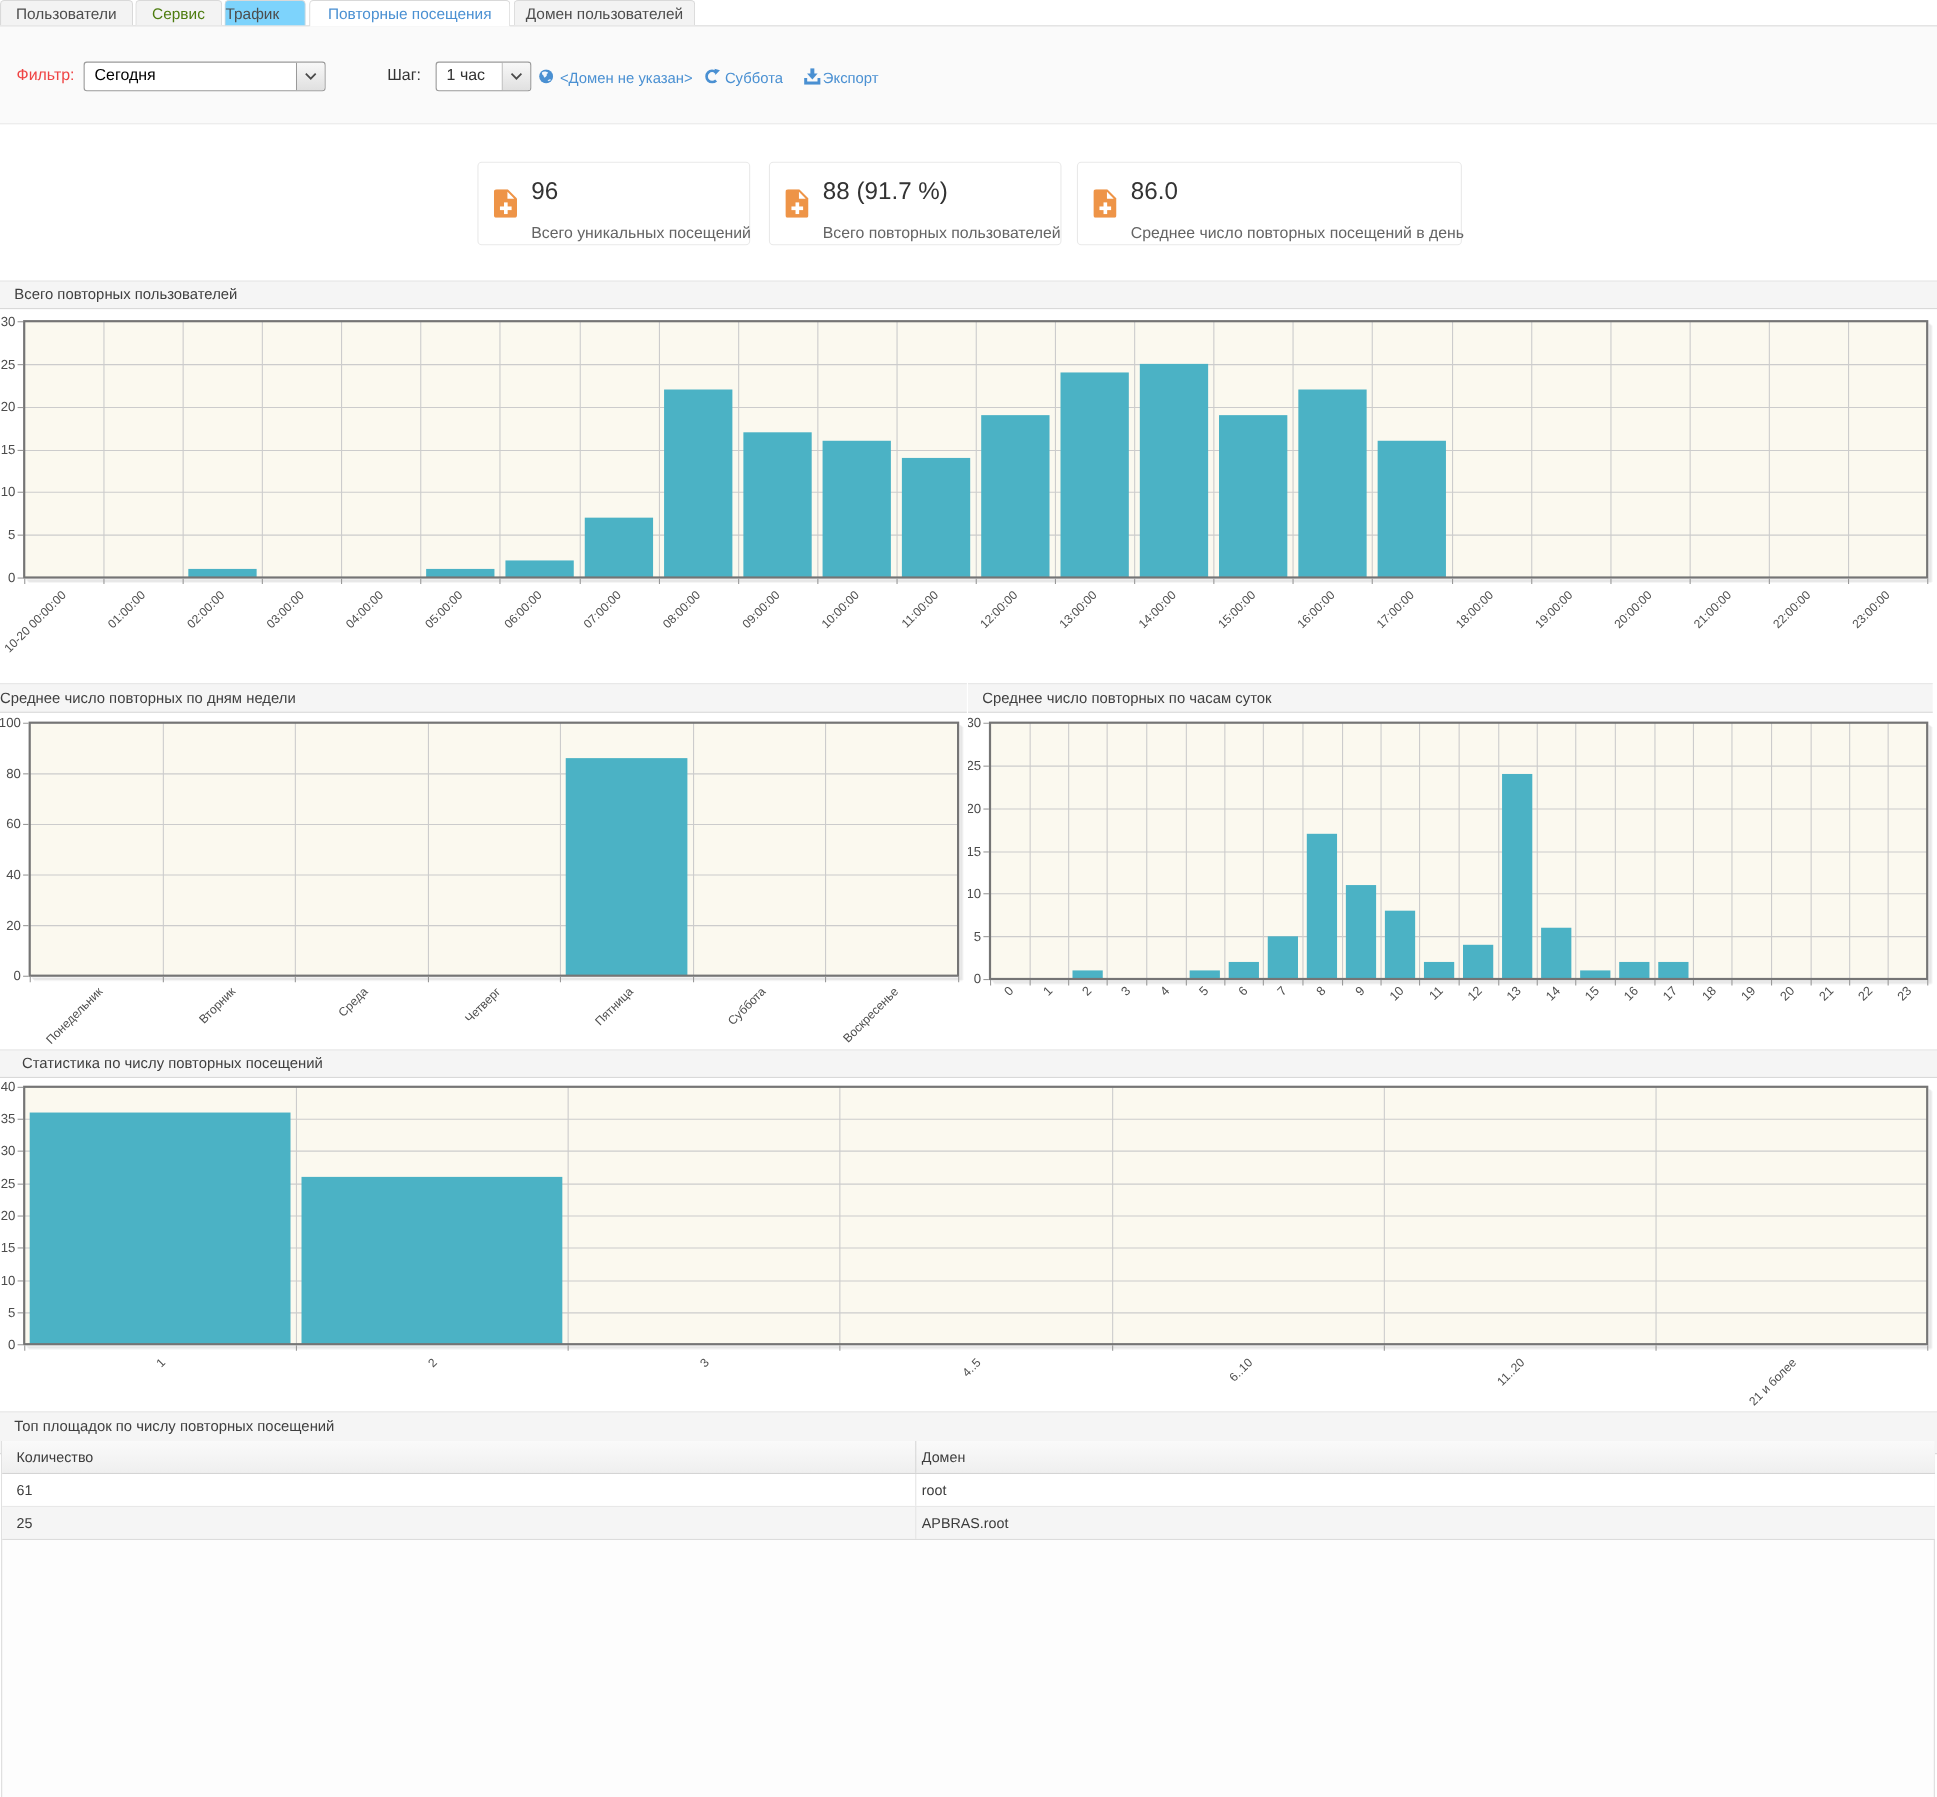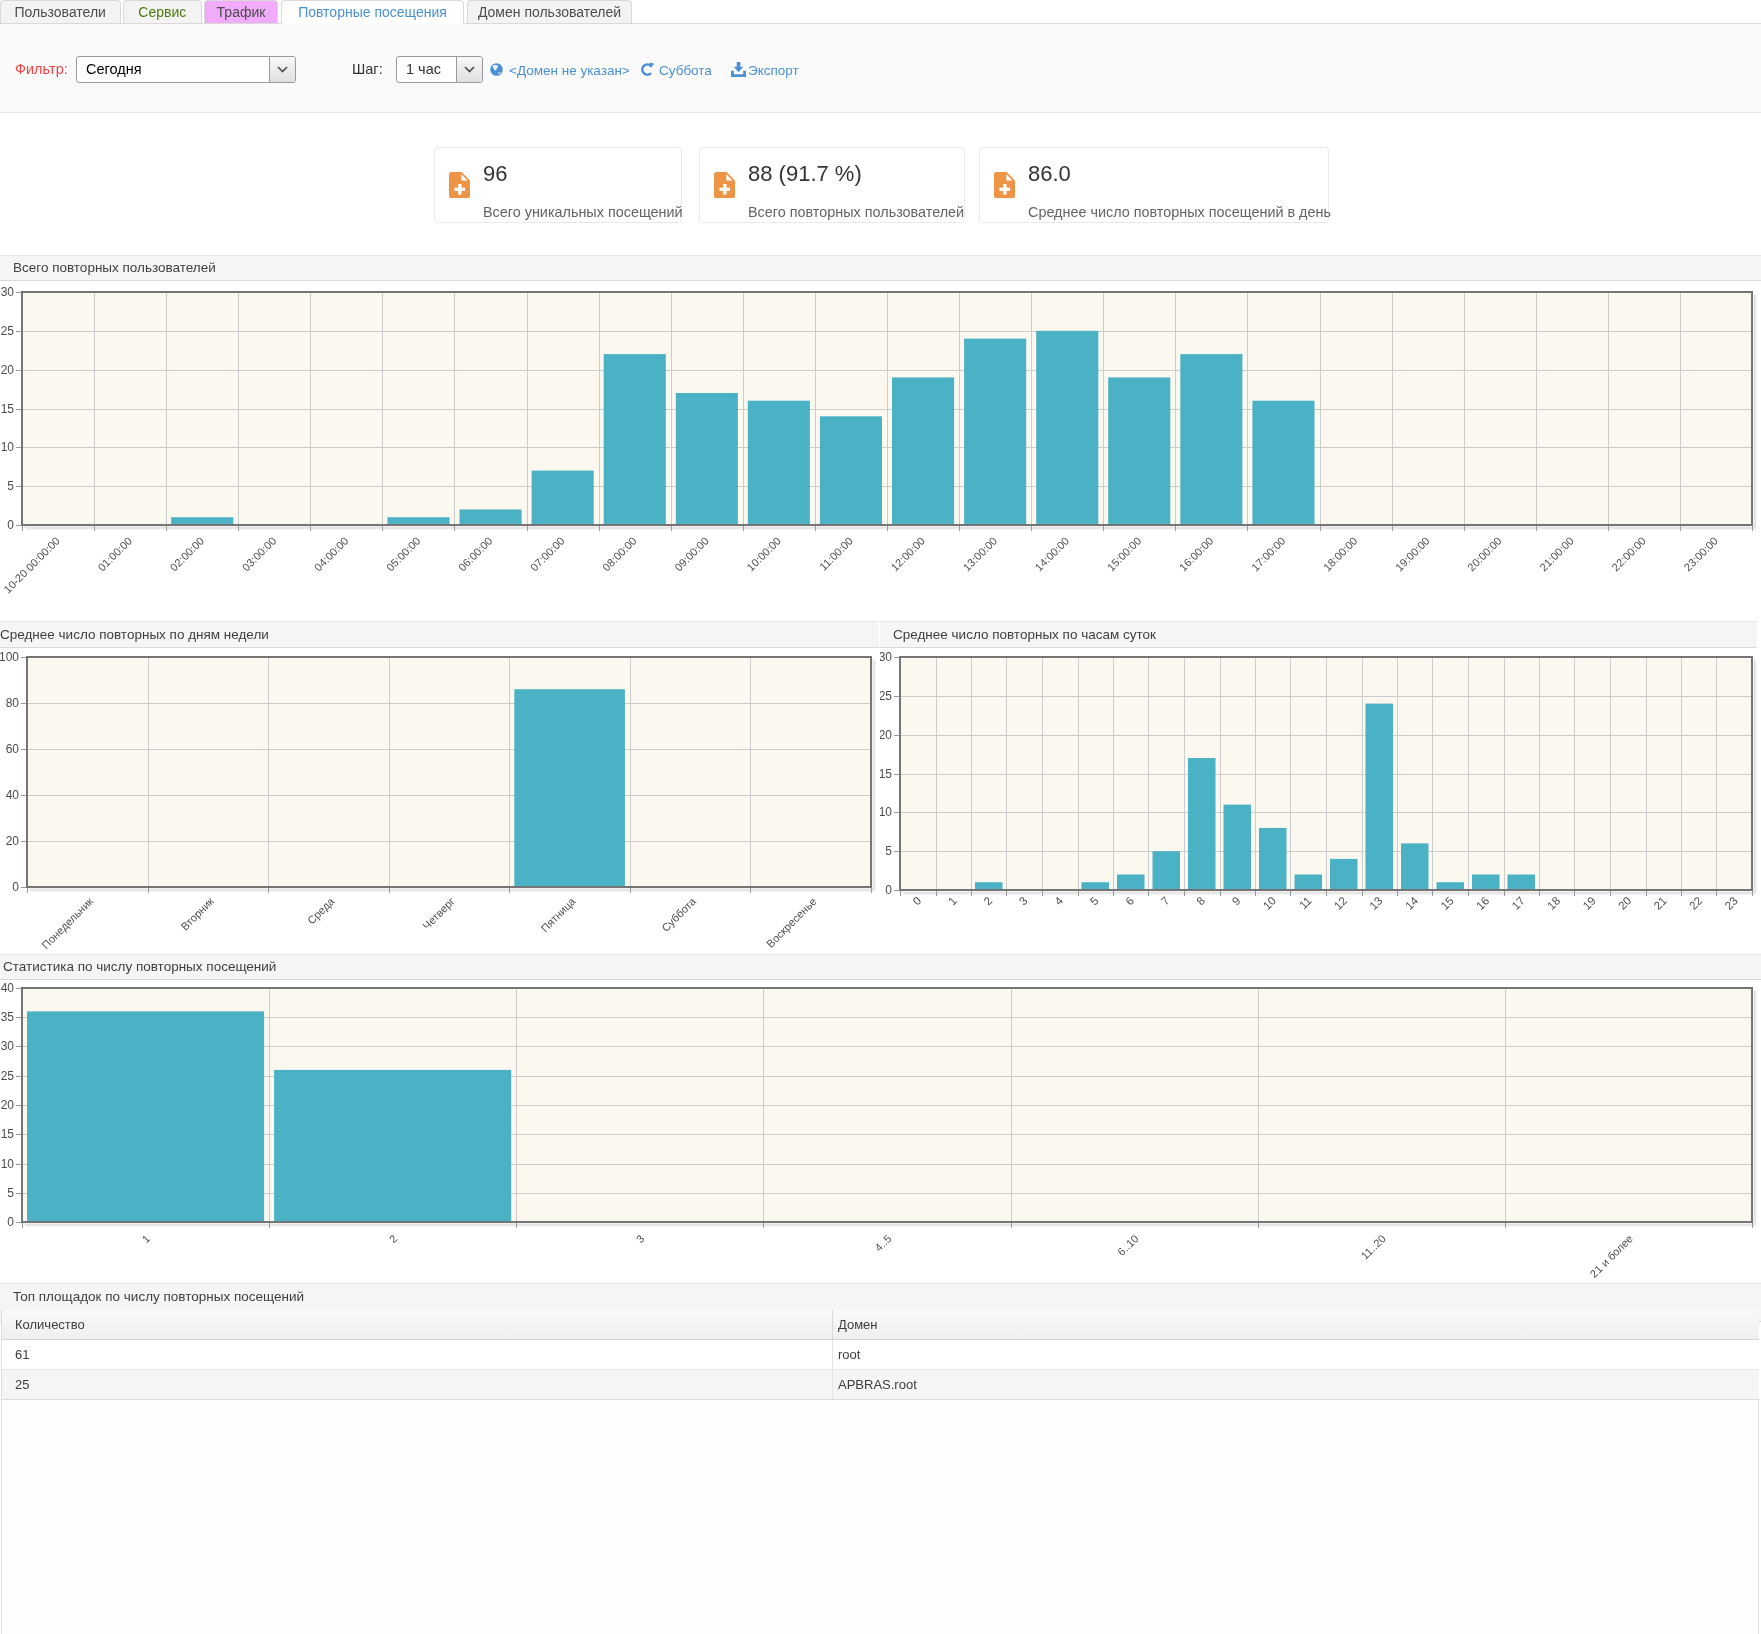--- a/index.html
+++ b/index.html
@@ -3,21 +3,21 @@
 <style>
 html,body{margin:0;padding:0;background:#fff}
 body{font-family:"Liberation Sans",sans-serif;width:1761px;height:1634px;position:relative;overflow:hidden}
 svg text{font-family:"Liberation Sans",sans-serif}
 </style></head>
 <body>
 <div style="position:absolute;left:0;top:24px;width:1761px;height:88px;background:#fafafa"></div>
 <div style="position:absolute;left:0;top:23px;width:1761px;height:1px;background:#d9d9d9"></div>
 <div style="position:absolute;left:0px;top:0;width:120.5px;height:23px;background:#f3f3f3;border:1px solid #d9d9d9;border-bottom:none;border-radius:4px 4px 0 0;box-sizing:border-box;line-height:22px;text-align:center;font-size:14px;color:#4d4d4d">Пользователи</div>
 <div style="position:absolute;left:122.5px;top:0;width:79.5px;height:23px;background:#f3f3f3;border:1px solid #d9d9d9;border-bottom:none;border-radius:4px 4px 0 0;box-sizing:border-box;line-height:22px;text-align:center;font-size:14px;color:#4d7c0f">Сервис</div>
-<div style="position:absolute;left:204px;top:0;width:74px;height:23px;background:#f0abfc;border:1px solid #d9d9d9;border-bottom:none;border-radius:4px 4px 0 0;box-sizing:border-box;line-height:22px;text-align:center;font-size:14px;color:#4d4d4d">Трафик</div>
+<div style="position:absolute;left:204px;top:0;width:74px;height:23px;background:#7dd3fc;border:1px solid #d9d9d9;border-bottom:none;border-radius:4px 4px 0 0;box-sizing:border-box;line-height:22px;text-align:left;font-size:14px;color:#4d4d4d">Трафик</div>
 <div style="position:absolute;left:281px;top:0;width:183px;height:24px;background:#fff;border:1px solid #d9d9d9;border-bottom:none;border-radius:4px 4px 0 0;box-sizing:border-box;line-height:23px;text-align:center;font-size:14px;color:#4a90d2;z-index:2">Повторные посещения</div>
 <div style="position:absolute;left:467px;top:0;width:165px;height:23px;background:#f3f3f3;border:1px solid #d9d9d9;border-bottom:none;border-radius:4px 4px 0 0;box-sizing:border-box;line-height:22px;text-align:center;font-size:14px;color:#4d4d4d">Домен пользователей</div>
 
 <div style="position:absolute;left:15px;top:61px;font-size:14.5px;color:#ef4444">Фильтр:</div>
 <div style="position:absolute;left:76px;top:56px;width:220px;height:27px;border:1px solid #9a9a9a;border-radius:3px;background:#fff;box-sizing:border-box">
 <div style="position:absolute;left:9px;top:0;line-height:25px;font-size:14.5px;color:#000000">Сегодня</div>
 <div style="position:absolute;right:0;top:0;width:25px;height:25px;border-left:1px solid #9a9a9a;background:linear-gradient(#f8f8f8,#e0e0e0);border-radius:0 2px 2px 0">
 <svg width="11" height="7" viewBox="0 0 11 7" style="position:absolute;left:7px;top:9px">
         <path d="M1 1 L5.5 5.5 L10 1" fill="none" stroke="#4a4a4a" stroke-width="1.6"></path>
       </svg>
@@ -355,21 +355,21 @@
 <text transform="translate(610.0,253.4) rotate(-45)" text-anchor="end" font-size="11.5" fill="#4f4f4f">16</text>
 <text transform="translate(645.5,253.4) rotate(-45)" text-anchor="end" font-size="11.5" fill="#4f4f4f">17</text>
 <text transform="translate(681.0,253.4) rotate(-45)" text-anchor="end" font-size="11.5" fill="#4f4f4f">18</text>
 <text transform="translate(716.5,253.4) rotate(-45)" text-anchor="end" font-size="11.5" fill="#4f4f4f">19</text>
 <text transform="translate(752.0,253.4) rotate(-45)" text-anchor="end" font-size="11.5" fill="#4f4f4f">20</text>
 <text transform="translate(787.5,253.4) rotate(-45)" text-anchor="end" font-size="11.5" fill="#4f4f4f">21</text>
 <text transform="translate(823.0,253.4) rotate(-45)" text-anchor="end" font-size="11.5" fill="#4f4f4f">22</text>
 <text transform="translate(858.5,253.4) rotate(-45)" text-anchor="end" font-size="11.5" fill="#4f4f4f">23</text>
 </svg>
 
-<div style="position:absolute;left:0px;top:954px;width:1761px;height:26px;background:#f5f5f5;border-top:1px solid #e7e7e7;border-bottom:1px solid #d9d9d9;box-sizing:border-box;line-height:24px;padding-left:3px;font-size:13.5px;color:#3f3f3f">Статистика по числу повторных посещений</div>
+<div style="position:absolute;left:0px;top:954px;width:1761px;height:26px;background:#f5f5f5;border-top:1px solid #e7e7e7;border-bottom:1px solid #d9d9d9;box-sizing:border-box;line-height:24px;padding-left:20px;font-size:13.5px;color:#3f3f3f">Статистика по числу повторных посещений</div>
 <svg style="position:absolute;left:0px;top:980px" width="1761" height="320">
 <rect x="22" y="8" width="1730" height="234" fill="#fbf9ef"></rect>
 <line x1="22" y1="213.5" x2="1752" y2="213.5" stroke="#cccccc" stroke-width="1"></line>
 <line x1="22" y1="184.5" x2="1752" y2="184.5" stroke="#cccccc" stroke-width="1"></line>
 <line x1="22" y1="154.5" x2="1752" y2="154.5" stroke="#cccccc" stroke-width="1"></line>
 <line x1="22" y1="125.5" x2="1752" y2="125.5" stroke="#cccccc" stroke-width="1"></line>
 <line x1="22" y1="96.5" x2="1752" y2="96.5" stroke="#cccccc" stroke-width="1"></line>
 <line x1="22" y1="66.5" x2="1752" y2="66.5" stroke="#cccccc" stroke-width="1"></line>
 <line x1="22" y1="37.5" x2="1752" y2="37.5" stroke="#cccccc" stroke-width="1"></line>
 <line x1="269.5" y1="8" x2="269.5" y2="242" stroke="#cccccc" stroke-width="1"></line>

